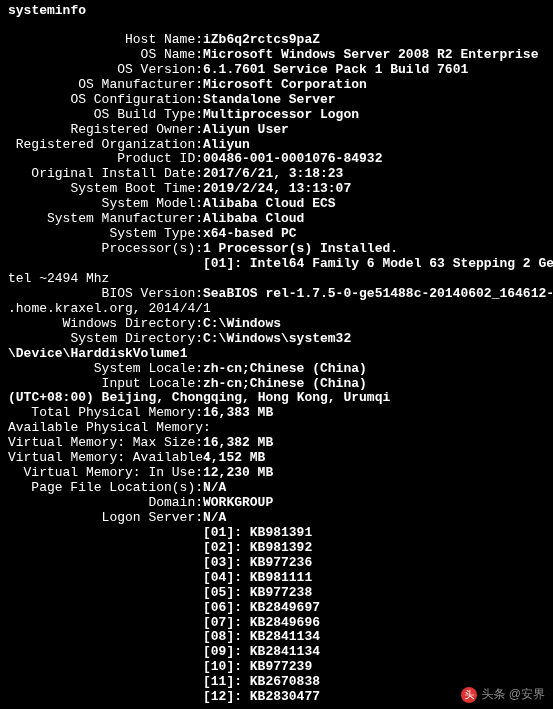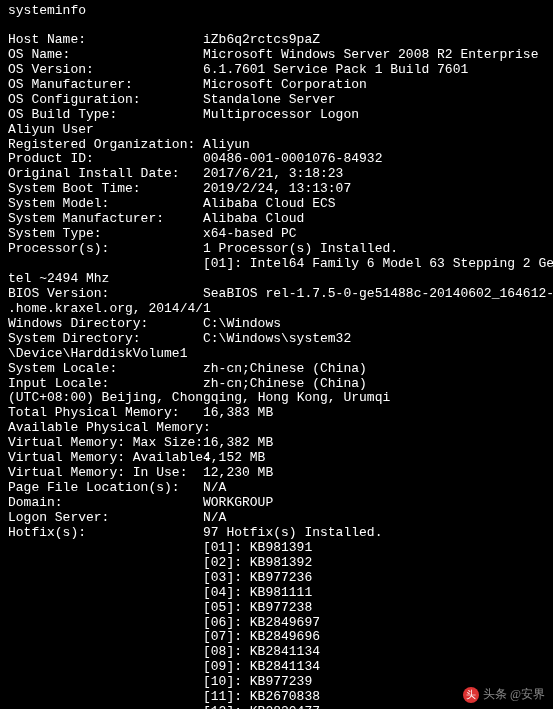--- a/index.html
+++ b/index.html
@@ -14,39 +14,42 @@
       font-size: 13px;
       line-height: 1.15;
       padding: 4px 8px;
       width: 553px;
       height: 709px;
       overflow: hidden;
       position: relative;
     }
     .command {
       margin-bottom: 14px;
+      font-weight: bold;
     }
     .row {
       display: flex;
       white-space: pre;
     }
     .label {
       width: 195px;
       flex-shrink: 0;
+      text-align: right;
     }
     .value {
       flex: 1;
+      font-weight: bold;
     }
     .watermark {
       position: absolute;
       bottom: 6px;
       right: 8px;
       color: #888;
       font-size: 12px;
-      font-family: Liberation Serif, serif;
+      font-family: Liberation Sans, sans-serif;
     }
     .watermark .tt {
       color: #fff;
       background: #d33;
       border-radius: 50%;
       width: 16px;
       height: 16px;
       display: inline-flex;
       align-items: center;
       justify-content: center;
@@ -59,21 +62,21 @@
 
 <div class="command">systeminfo</div>
 
 <div id="block1">
     <div class="row"><span class="label">Host Name:</span><span class="value">iZb6q2rctcs9paZ</span></div>
     <div class="row"><span class="label">OS Name:</span><span class="value">Microsoft Windows Server 2008 R2 Enterprise</span></div>
     <div class="row"><span class="label">OS Version:</span><span class="value">6.1.7601 Service Pack 1 Build 7601</span></div>
     <div class="row"><span class="label">OS Manufacturer:</span><span class="value">Microsoft Corporation</span></div>
     <div class="row"><span class="label">OS Configuration:</span><span class="value">Standalone Server</span></div>
     <div class="row"><span class="label">OS Build Type:</span><span class="value">Multiprocessor Logon</span></div>
-    <div class="row"><span class="value">Aliyun User</span></div>
+    <div class="row"><span class="label">Registered Owner:</span><span class="value">Aliyun User</span></div>
     <div class="row"><span class="label">Registered Organization:</span><span class="value">Aliyun</span></div>
     <div class="row"><span class="label">Product ID:</span><span class="value">00486-001-0001076-84932</span></div>
     <div class="row"><span class="label">Original Install Date:</span><span class="value">2017/6/21, 3:18:23</span></div>
     <div class="row"><span class="label">System Boot Time:</span><span class="value">2019/2/24, 13:13:07</span></div>
     <div class="row"><span class="label">System Model:</span><span class="value">Alibaba Cloud ECS</span></div>
     <div class="row"><span class="label">System Manufacturer:</span><span class="value">Alibaba Cloud</span></div>
     <div class="row"><span class="label">System Type:</span><span class="value">x64-based PC</span></div>
     <div class="row"><span class="label">Processor(s):</span><span class="value">1 Processor(s) Installed.</span></div>
   </div>
 <div class="row">
@@ -95,21 +98,20 @@
     <div class="row"><span class="label">Input Locale:</span><span class="value">zh-cn;Chinese (China)</span></div>
     <div class="row"><span class="value">(UTC+08:00) Beijing, Chongqing, Hong Kong, Urumqi</span></div>
     <div class="row"><span class="label">Total Physical Memory:</span><span class="value">16,383 MB</span></div>
     <div class="row"><span class="label">Available Physical Memory:</span></div>
     <div class="row"><span class="label">Virtual Memory: Max Size:</span><span class="value">16,382 MB</span></div>
     <div class="row"><span class="label">Virtual Memory: Available:</span><span class="value">4,152 MB</span></div>
     <div class="row"><span class="label">Virtual Memory: In Use:</span><span class="value">12,230 MB</span></div>
     <div class="row"><span class="label">Page File Location(s):</span><span class="value">N/A</span></div>
     <div class="row"><span class="label">Domain:</span><span class="value">WORKGROUP</span></div>
     <div class="row"><span class="label">Logon Server:</span><span class="value">N/A</span></div>
-    <div class="row"><span class="label">Hotfix(s):</span><span class="value">97 Hotfix(s) Installed.</span></div>
   </div>
 <div id="hotfixblock">
     <div class="row"><span class="label"></span><span class="value">[01]: KB981391</span></div>
     <div class="row"><span class="label"></span><span class="value">[02]: KB981392</span></div>
     <div class="row"><span class="label"></span><span class="value">[03]: KB977236</span></div>
     <div class="row"><span class="label"></span><span class="value">[04]: KB981111</span></div>
     <div class="row"><span class="label"></span><span class="value">[05]: KB977238</span></div>
     <div class="row"><span class="label"></span><span class="value">[06]: KB2849697</span></div>
     <div class="row"><span class="label"></span><span class="value">[07]: KB2849696</span></div>
     <div class="row"><span class="label"></span><span class="value">[08]: KB2841134</span></div>

